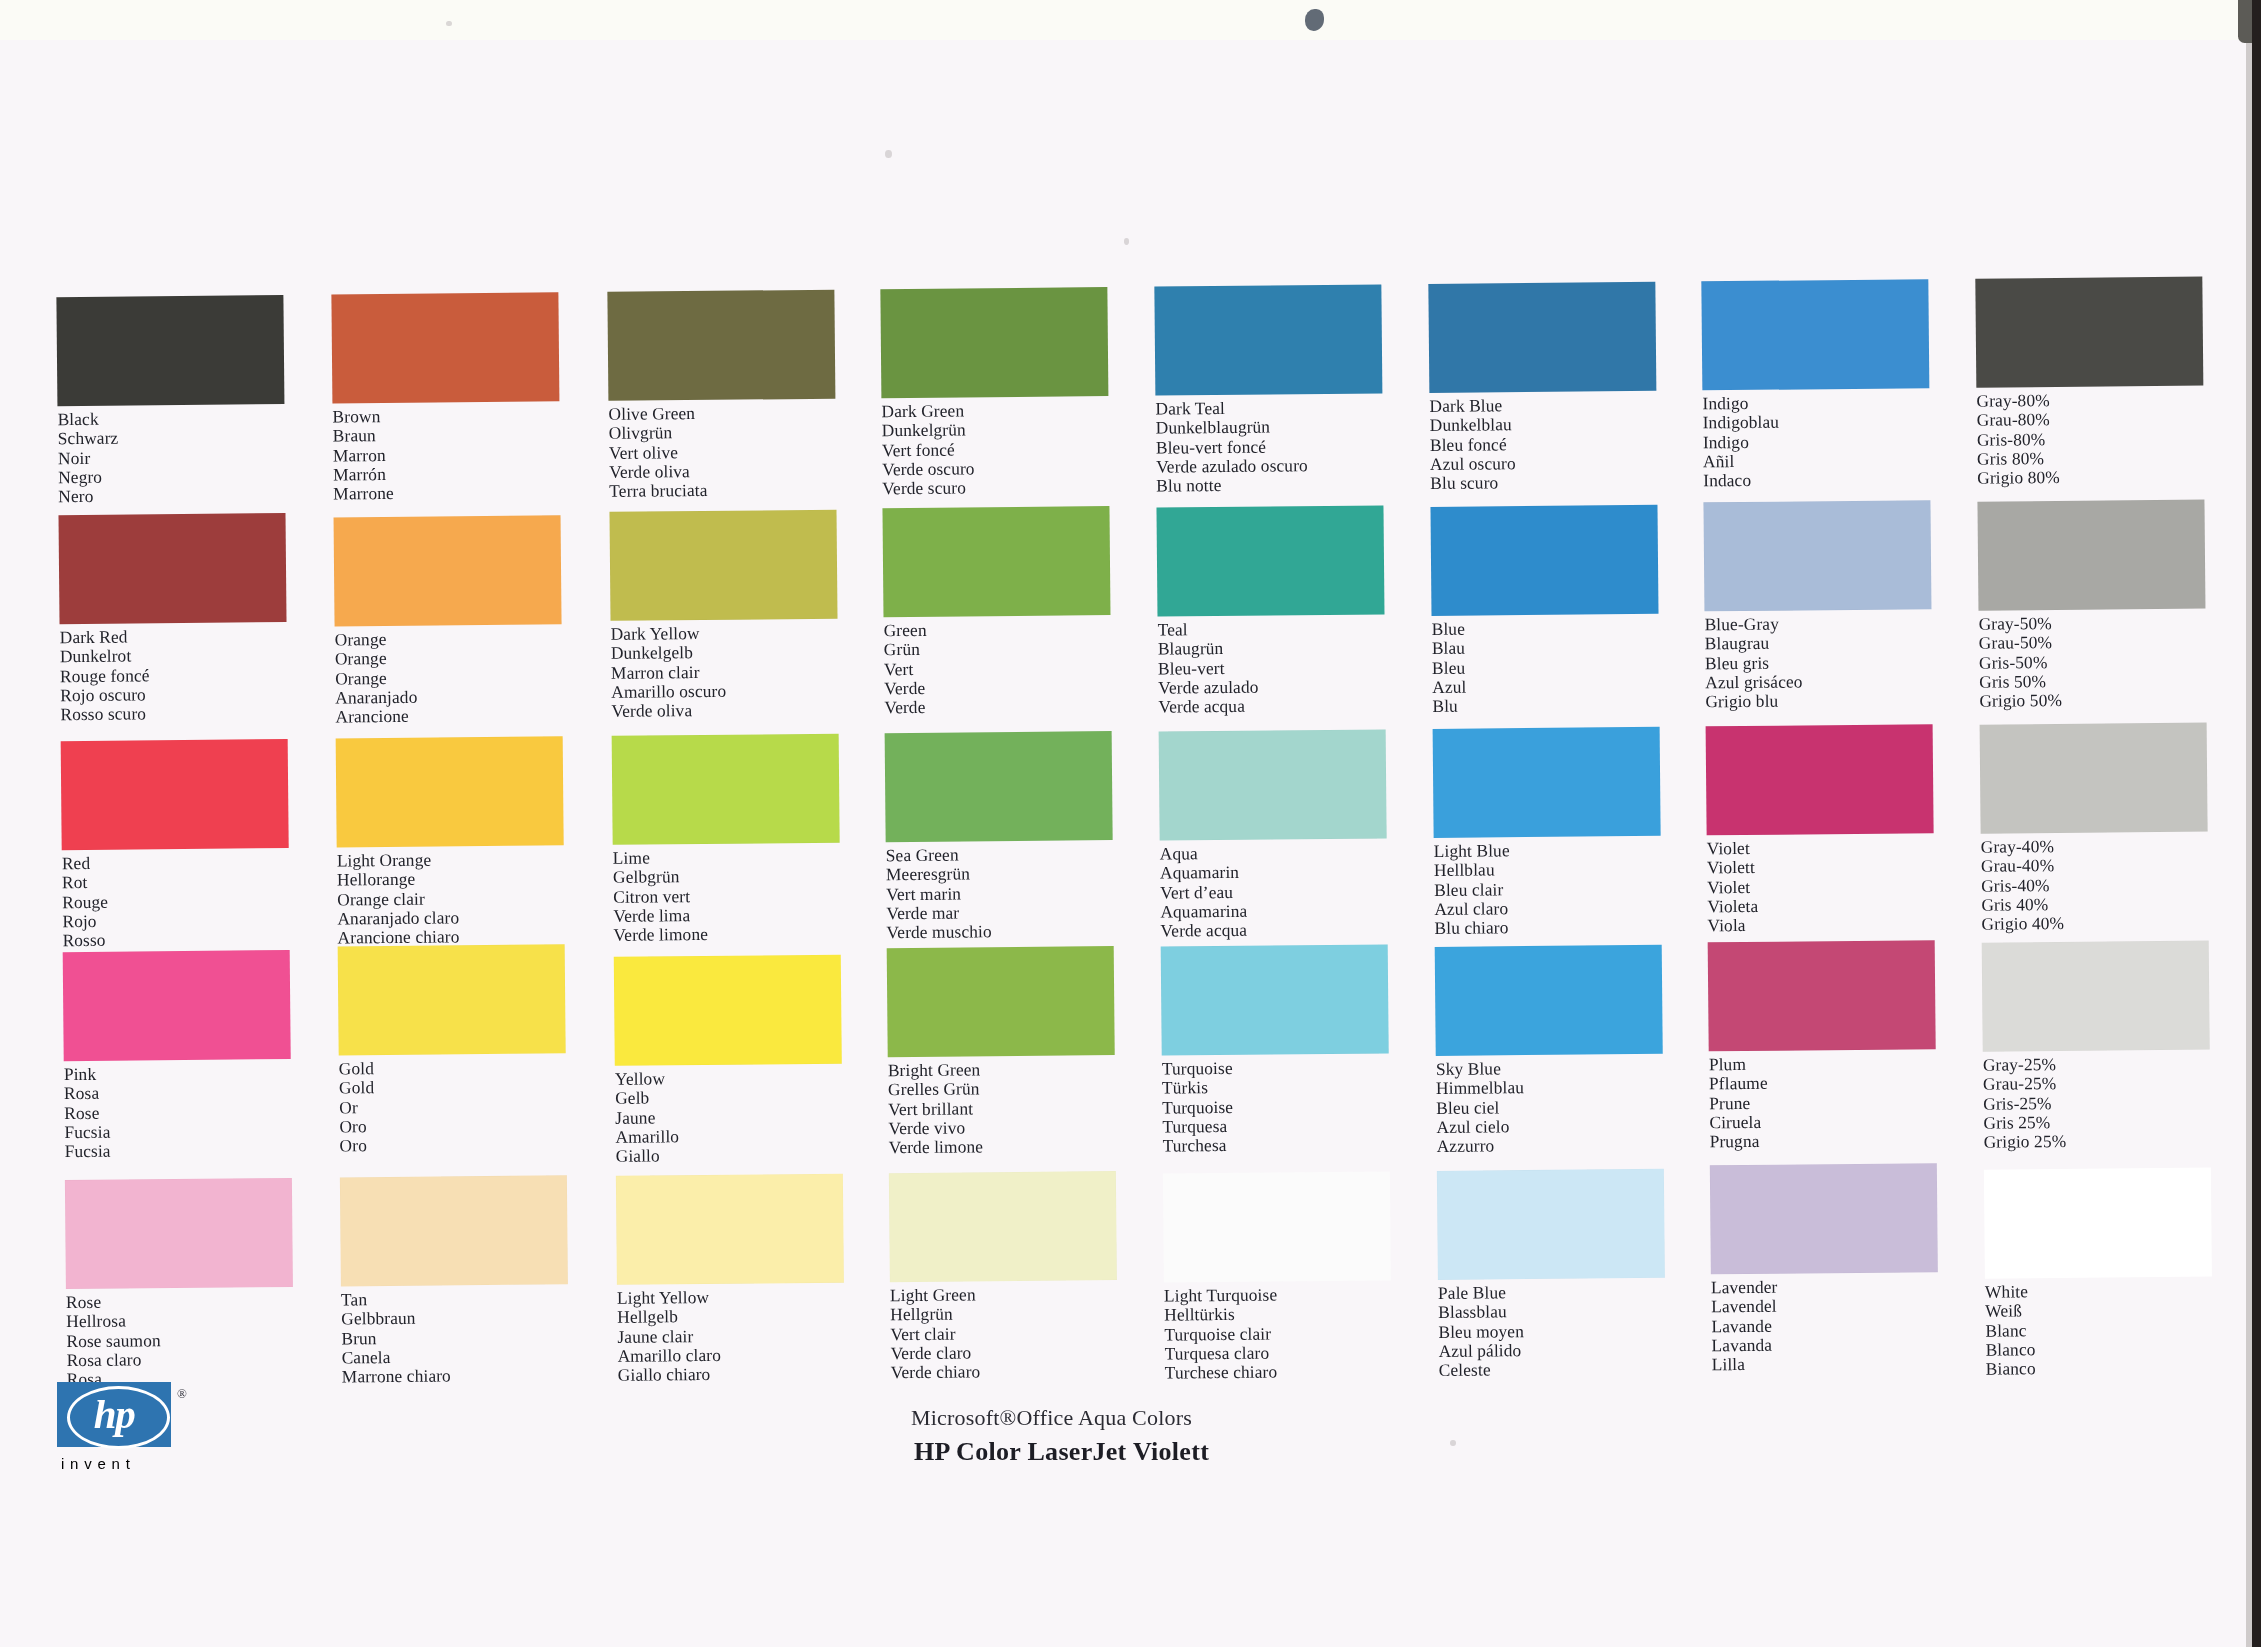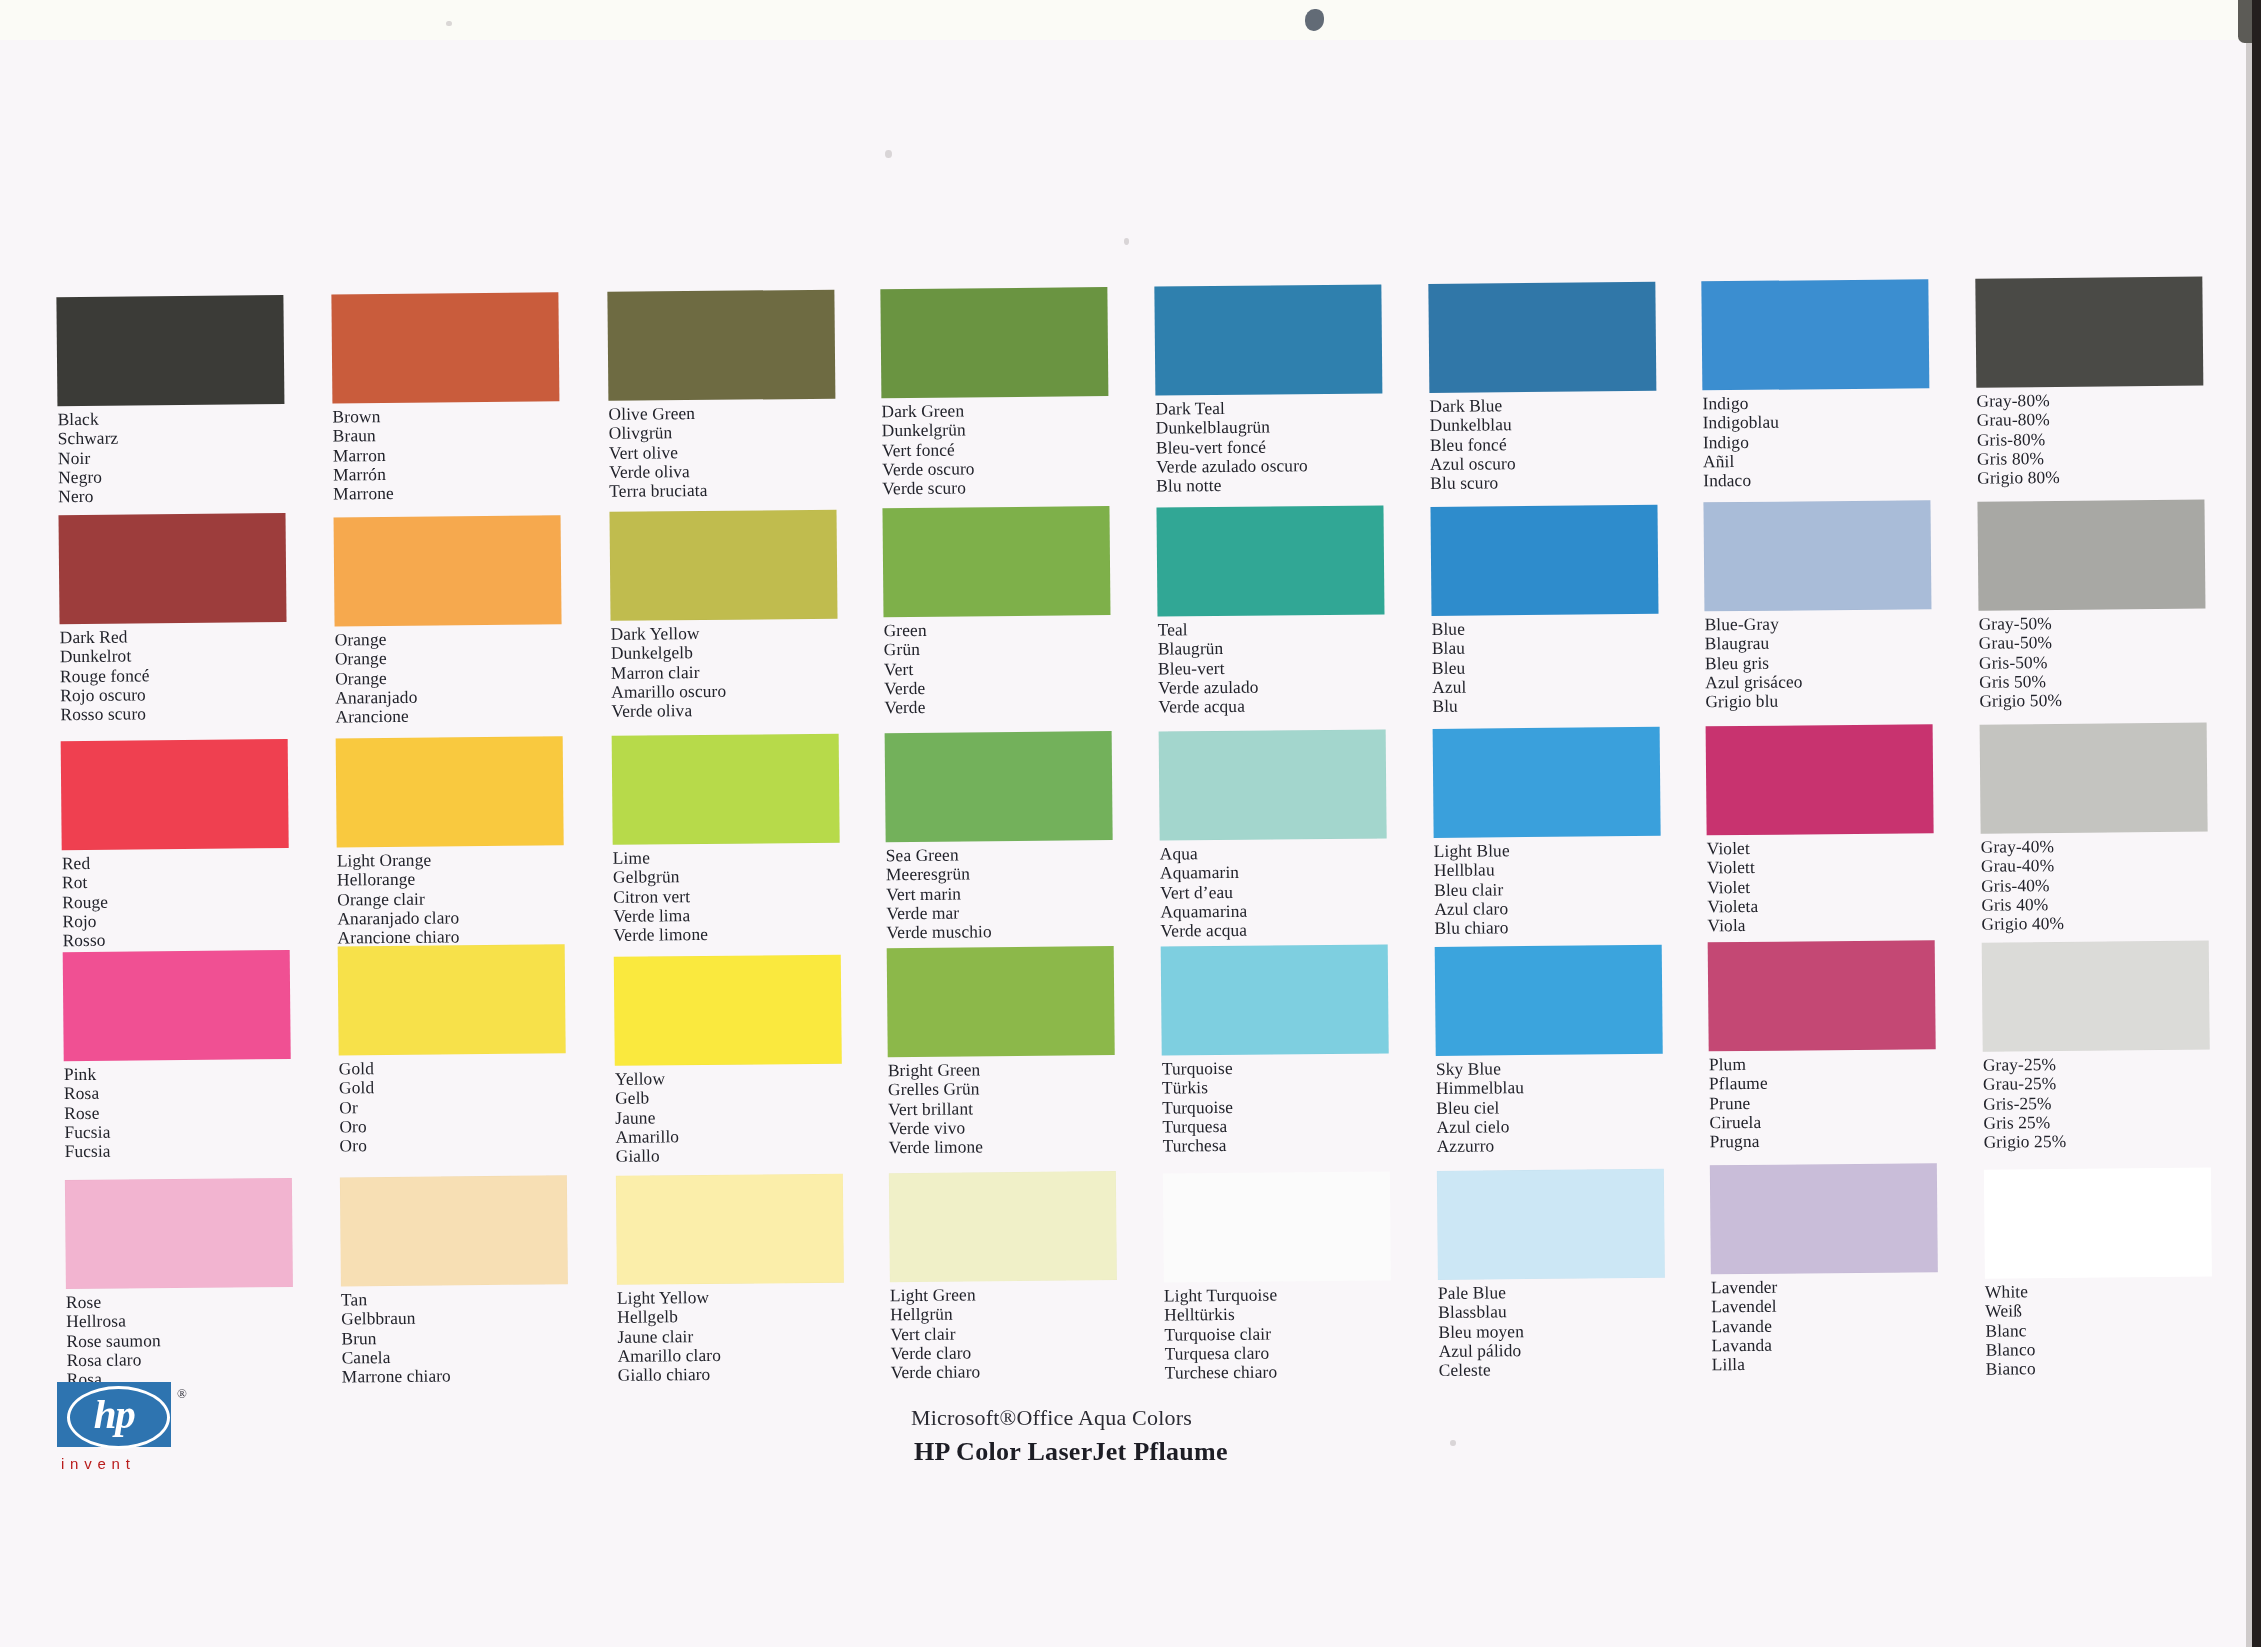--- a/index.html
+++ b/index.html
@@ -79,21 +79,21 @@
   }
   #hp-letters{
     position:relative;color:#ffffff;font-style:italic;font-weight:bold;
     font-size:41px;font-family:"Liberation Serif",serif;line-height:1;
     letter-spacing:-1.3px;
   }
   #hp-reg{
     position:absolute;left:120px;top:3.9px;font-size:13px;color:#3a3a44;
   }
   #hp-invent{
-    margin-top:7.8px;margin-left:3.9px;font-size:15px;color:#b91c1c;
+    margin-top:7.8px;margin-left:3.9px;font-size:15px;color:#000000;
     letter-spacing:5.8px;font-family:"Liberation Sans",sans-serif;
   }
 </style>
 </head>
 <body>
 
 <div id="scan-bed"></div>
 <div id="paper-top-strip"></div>
 <div id="paper"></div>
 <div id="right-edge-band2"></div>
@@ -504,21 +504,21 @@
         <div>White</div>
         <div>Weiß</div>
         <div>Blanc</div>
         <div>Blanco</div>
         <div>Bianco</div>
       </div>
     </div>
   </div>
 
 <div id="footer-title">Microsoft®Office Aqua Colors</div>
-<div id="footer-sub">HP Color LaserJet Pflaume</div>
+<div id="footer-sub">HP Color LaserJet Violett</div>
 
 <div id="hp-logo">
   <div id="hp-box">
     <div id="hp-ellipse"></div>
     <div id="hp-letters">hp</div>
   </div>
   <div id="hp-reg">®</div>
   <div id="hp-invent">invent</div>
 </div>
 

